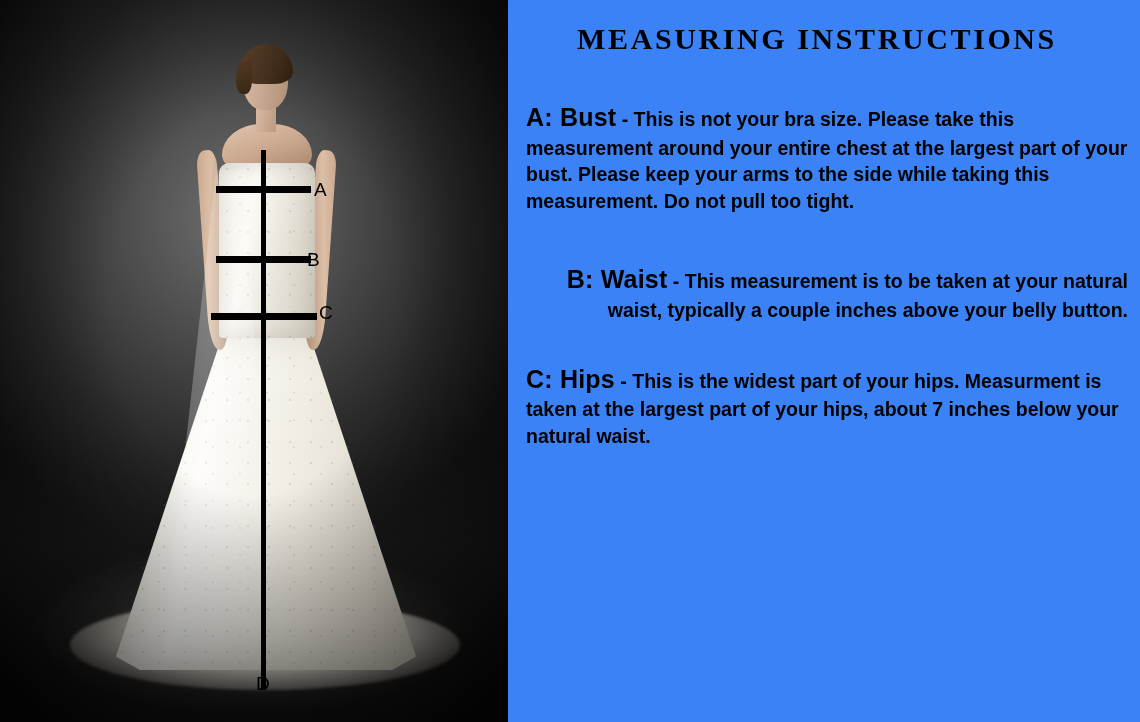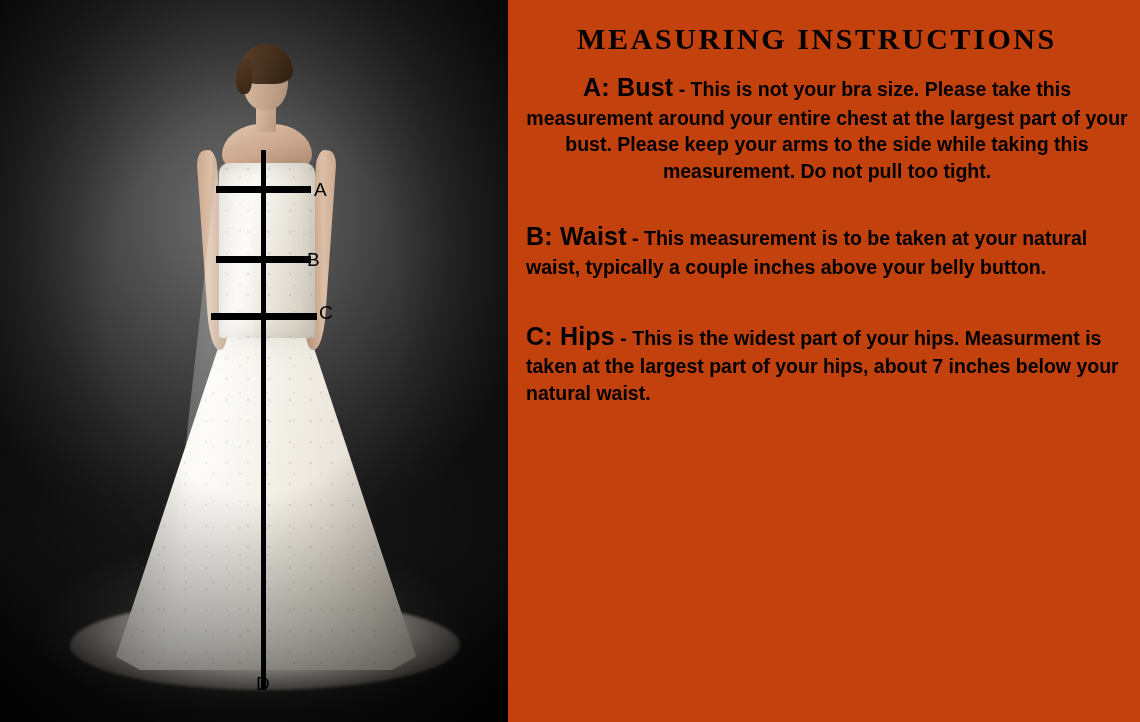--- a/index.html
+++ b/index.html
@@ -174,21 +174,21 @@
     line-height: 1;
   }
 
   
   #instructions {
     position: absolute;
     left: 508px;
     top: 0;
     width: 632px;
     height: 722px;
-    background: #c2410c;
+    background: #3b82f6;
     padding: 0;
     box-sizing: border-box;
   }
   #instr-title {
     margin: 22px 0 0 0;
     text-align: center;
     font-family: "Liberation Serif", serif;
     font-weight: bold;
     font-size: 30px;
     letter-spacing: 2.6px;
@@ -205,22 +205,22 @@
     font-weight: 600;
   }
   .block .term {
     font-size: 25px;
     font-weight: bold;
     letter-spacing: 0.2px;
   }
   .block .body {
     font-weight: 600;
   }
-  #b-bust { margin-top: 14px; text-align: center; }
-  #b-waist { margin-top: 34px; }
+  #b-bust { margin-top: 44px; }
+  #b-waist { margin-top: 47px; text-align: right; }
   #b-hips { margin-top: 38px; }
   #b-hem { margin-top: 40px; }
 </style>
 </head>
 <body>
 
 <div id="page">
 
   <div id="photo-panel">
     <div class="bg-base"></div>

